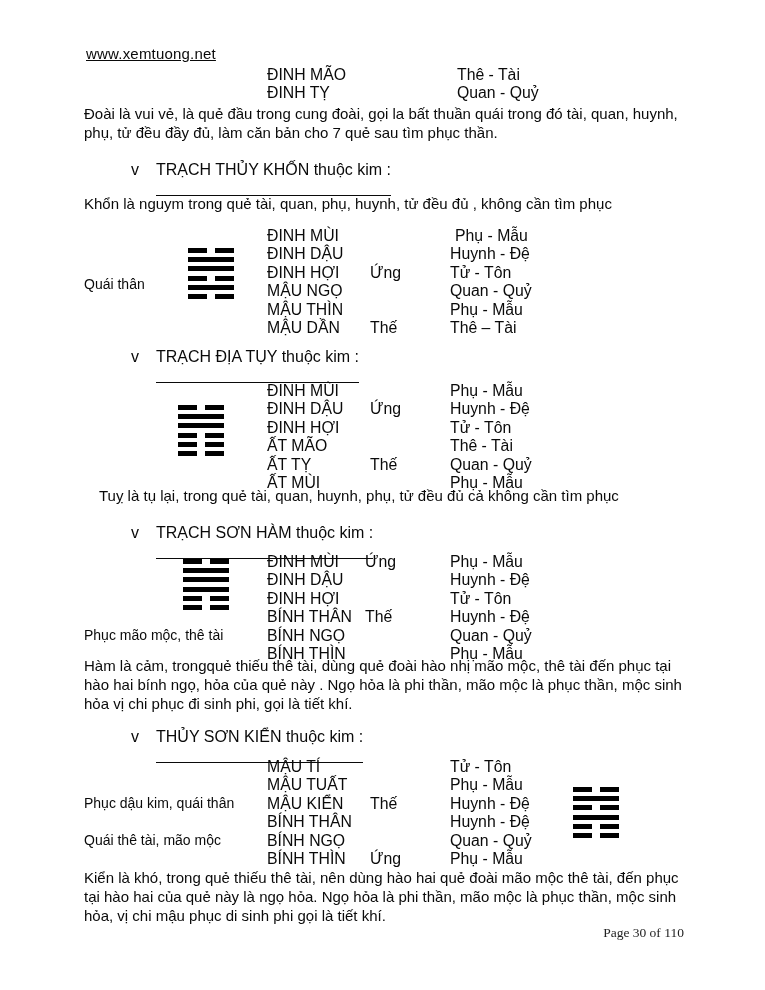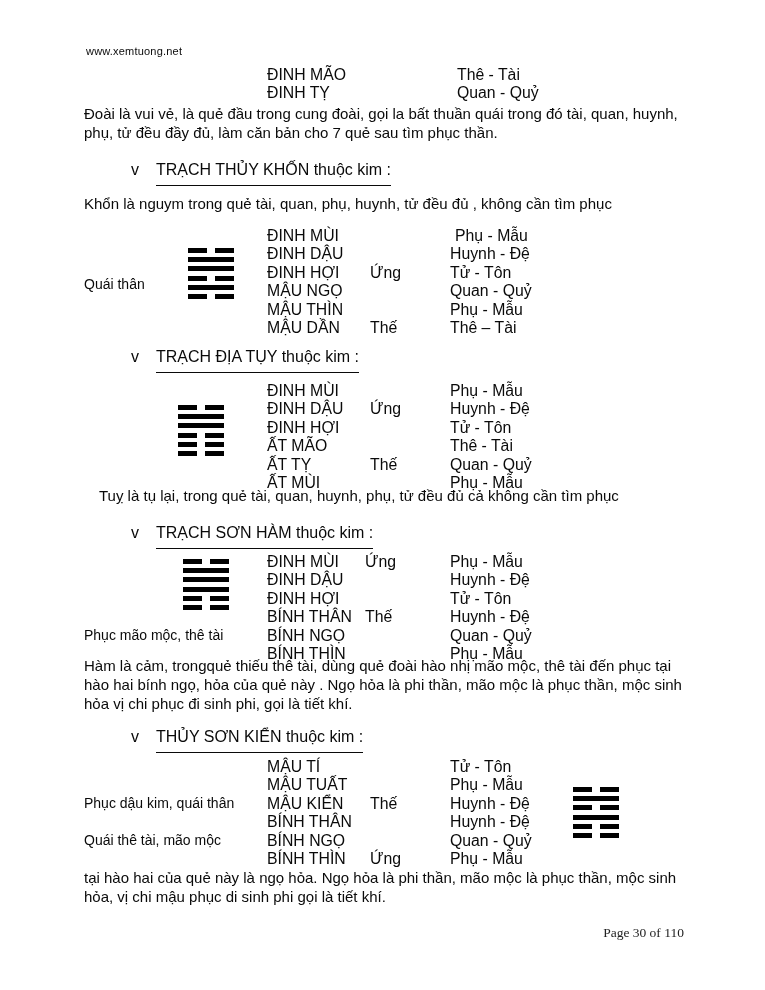--- a/index.html
+++ b/index.html
@@ -1,25 +1,25 @@
 <!DOCTYPE html>
 <html><head>
 <meta charset="utf-8">
 <style>
   html,body{margin:0;padding:0;}
   body{
     width:765px;height:990px;position:relative;background:#ffffff;
     font-family:"Liberation Sans", sans-serif;color:#0a0a0a;overflow:hidden;
   }
   .abs{position:absolute;white-space:nowrap;}
-  .link{font-size:11px;letter-spacing:.2px;}
+  .link{font-size:15px;text-decoration:underline;letter-spacing:.2px;}
   .para{font-size:15px;line-height:19px;}
   .heading{font-size:16px;display:flex;}
   .heading .bullet{width:25px;}
-  .heading .title{border-bottom:1.6px solid #0a0a0a;padding-bottom:6px;}
+  .heading .title{border-bottom:1.6px solid #0a0a0a;padding-bottom:16px;}
   .htable{position:absolute;width:345px;}
   .trow{position:absolute;left:0;height:18px;line-height:18px;font-size:15.8px;width:345px;}
   .c-name{position:absolute;left:0;}
   .c-mark{position:absolute;left:103px;}
   .c-role{position:absolute;left:183px;}
   .c-role-wide{position:absolute;left:190px;}
   .side-label{font-size:14px;}
   .hexagram{position:absolute;width:46px;}
   .hexline{height:5px;margin-bottom:4.2px;width:46px;}
   .hexline.solid{background:#000;}
@@ -274,17 +274,18 @@
     <span class="c-mark"></span>
     <span class="c-role">Quan - Quỷ</span>
   </div>
   <div class="trow" style="top:92px">
     <span class="c-name">BÍNH THÌN</span>
     <span class="c-mark">Ứng</span>
     <span class="c-role">Phụ - Mẫu</span>
   </div>
 </div>
 <div class="abs para" style="left:84px;top:868px">
+  <div>Kiển là khó, trong quẻ thiếu thê tài, nên dùng hào hai quẻ đoài mão mộc thê tài, đến phục</div>
   <div>tại hào hai của quẻ này là ngọ hỏa. Ngọ hỏa là phi thần, mão mộc là phục thần, mộc sinh</div>
   <div>hỏa, vị chi mậu phục di sinh phi gọi là tiết khí.</div>
 </div>
 
 <div class="abs footer" style="right:81px;top:925px">Page 30 of 110</div>
 
 </body></html>

